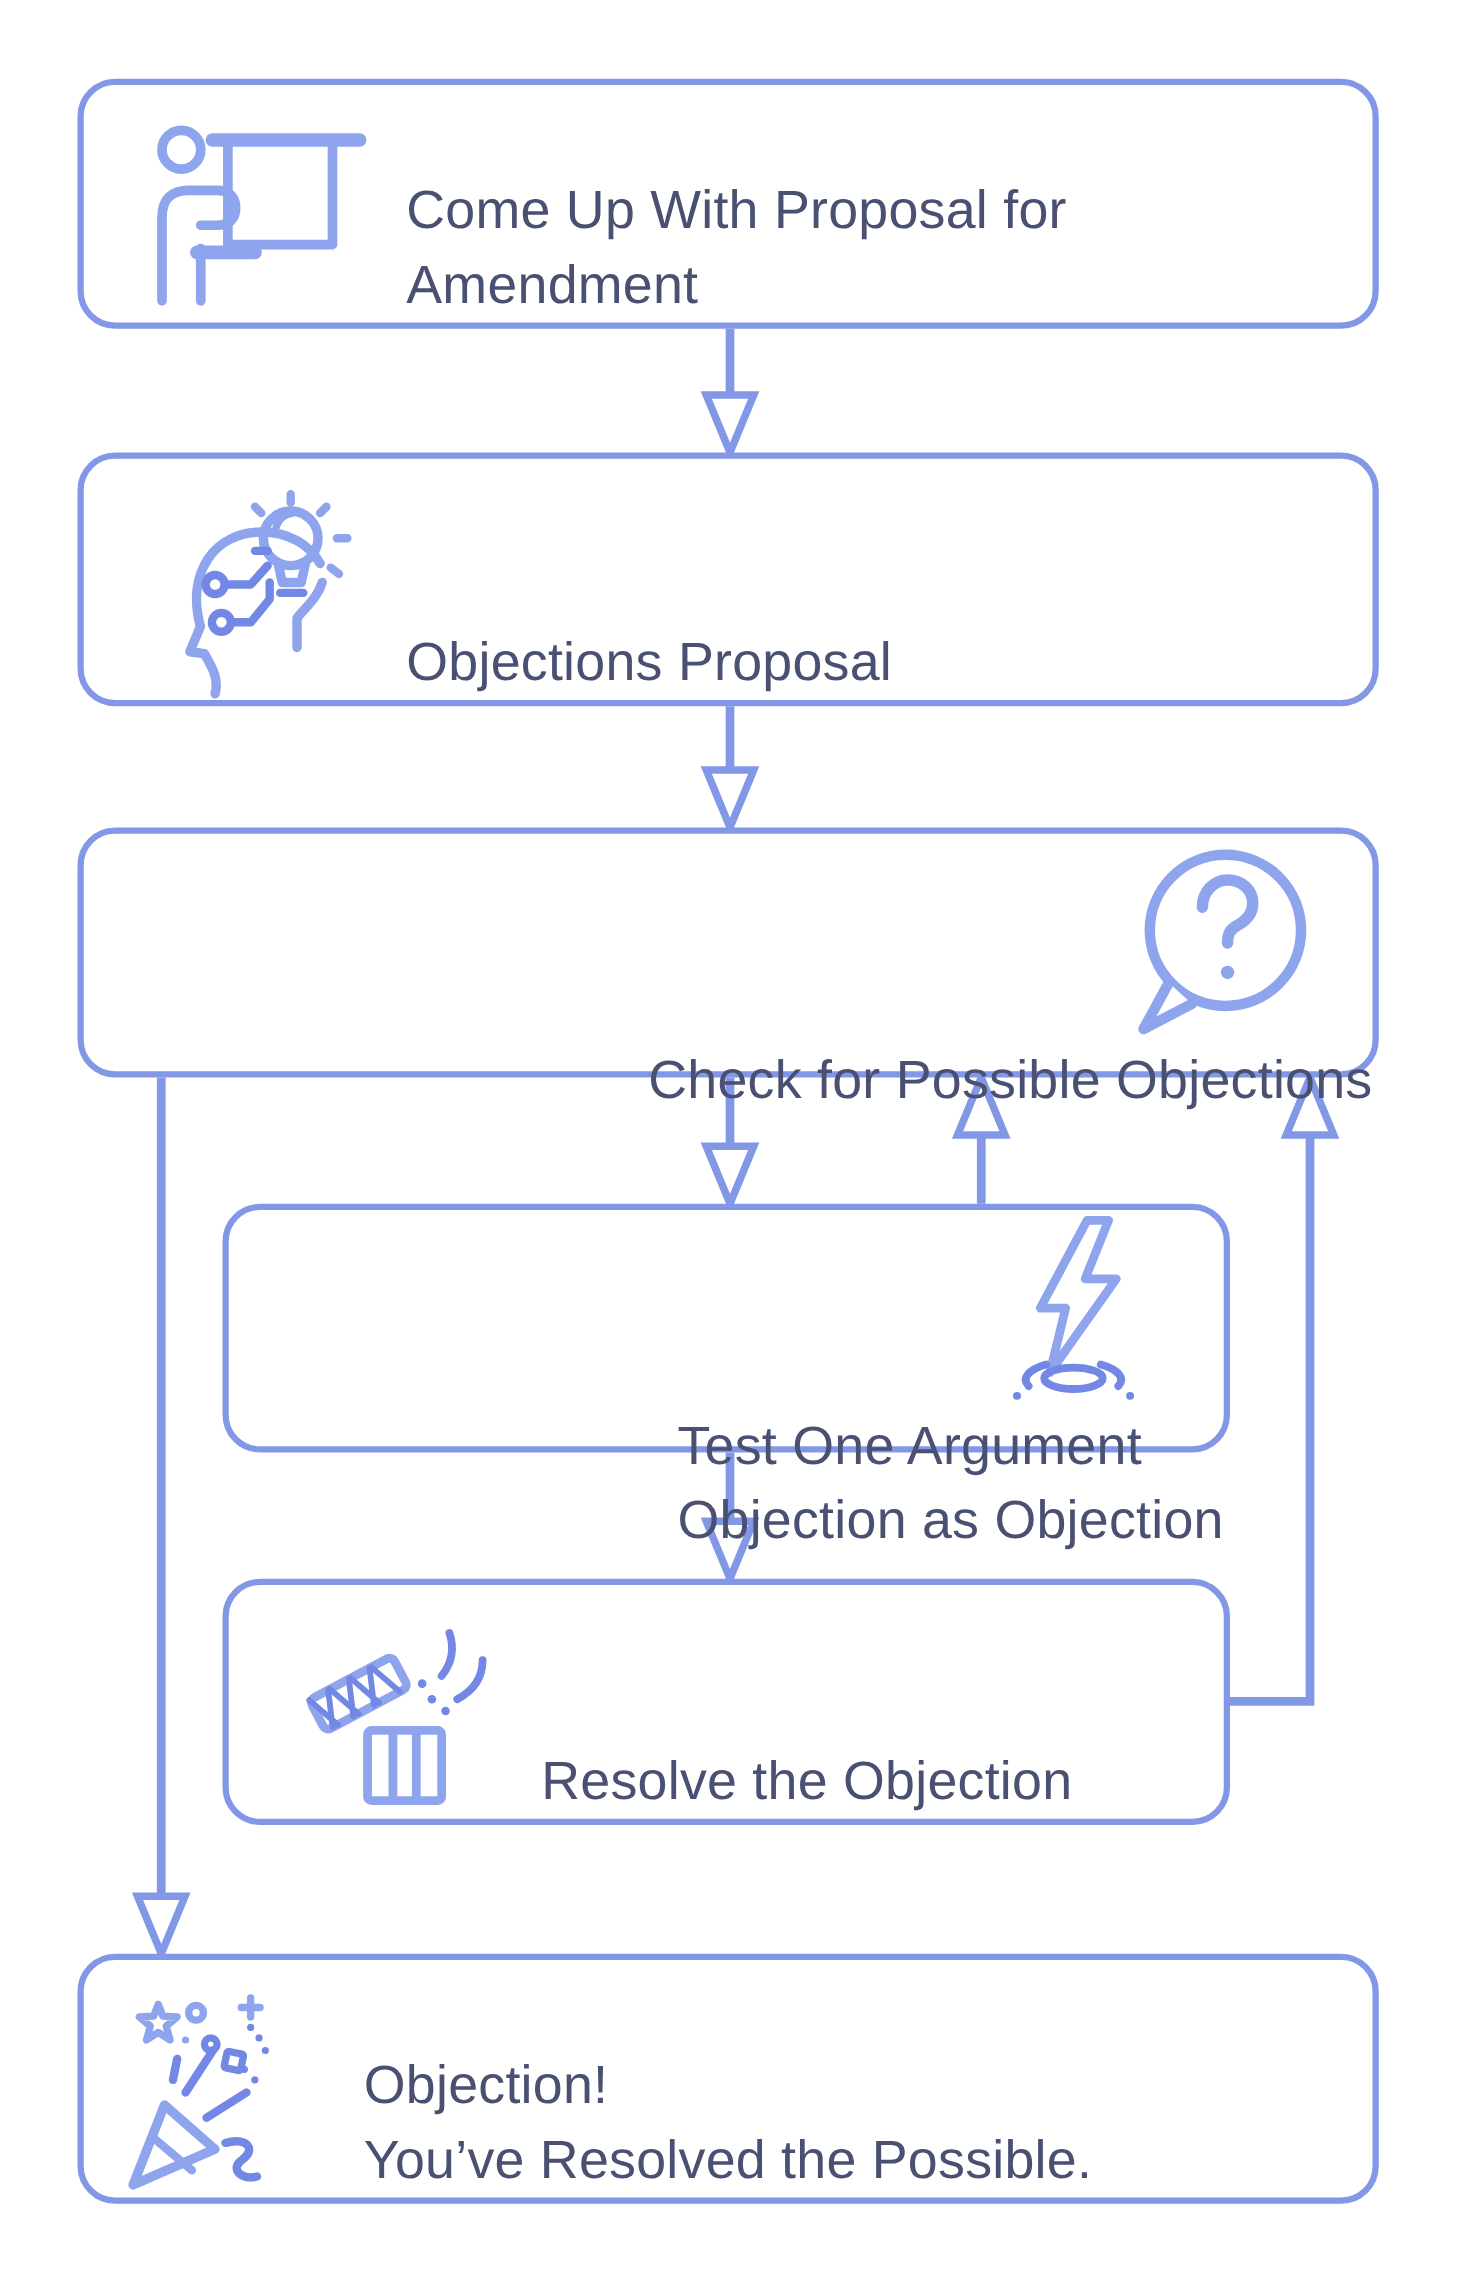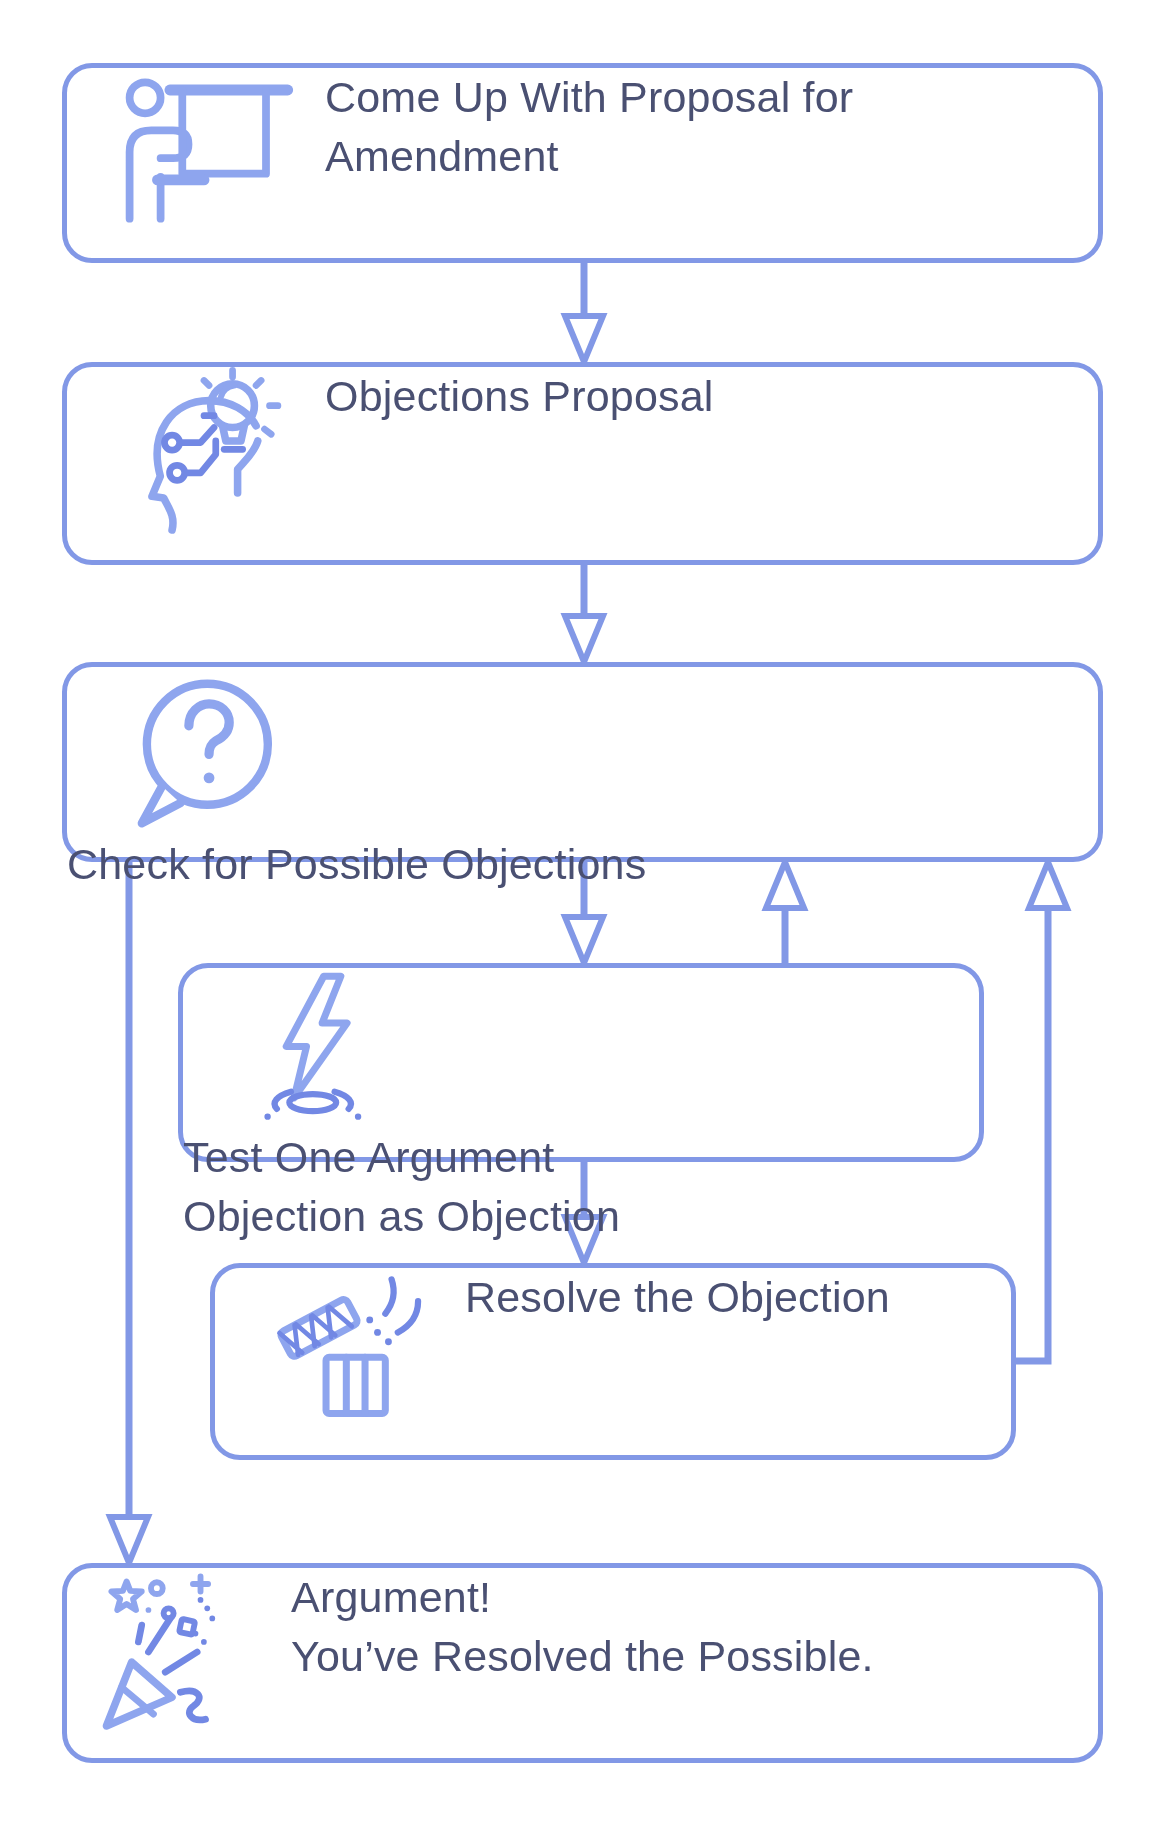--- a/index.html
+++ b/index.html
@@ -20,27 +20,27 @@
   .edges{position:absolute;left:0;top:0;width:1168px;height:1828px;pointer-events:none;}
   .edges .ln{fill:none;stroke:var(--accent);stroke-width:7;}
   .edges .hd{fill:#fff;stroke:var(--accent);stroke-width:6;stroke-linejoin:miter;}
   .box{
     position:absolute;
     box-sizing:border-box;
     border:5px solid var(--accent);
     border-radius:30px;
     background:#fff;
     display:flex;
-    align-items:flex-start;
+    align-items:flex-end;
   }
   .box1{left:62px;top:63px;width:1041px;height:200px;}
   .box2{left:62px;top:362px;width:1041px;height:203px;}
   .box3{left:62px;top:662px;width:1041px;height:200px;flex-direction:column;}
   .box4{left:178px;top:963px;width:806px;height:199px;flex-direction:column;}
-  .box5{left:178px;top:1263px;width:806px;height:197px;margin-left:32px;}
+  .box5{left:178px;top:1263px;width:806px;height:197px;}
   .box6{left:62px;top:1563px;width:1041px;height:200px;}
   .icon{flex:0 0 auto;display:flex;align-items:center;justify-content:center;}
   .wide .icon{width:186px;height:168px;margin-left:44px;margin-right:28px;}
   .narrow .icon{width:156px;height:160px;margin-left:58px;margin-right:36px;}
   .box6 .icon{margin-left:26px;margin-right:30px;width:168px;}
   .icon svg{width:100%;height:100%;}
   .label{
     color:var(--text);
     font-size:43px;
     line-height:1.38;
@@ -203,18 +203,18 @@
           <circle class="fd" cx="68" cy="24" r="1.7"></circle>
           <circle class="fd" cx="64" cy="19" r="1.7"></circle>
           <circle class="fd" cx="71" cy="30" r="1.7"></circle>
           <circle class="fd" cx="66" cy="44" r="1.7"></circle>
           <circle class="fd" cx="61" cy="39" r="1.7"></circle>
           <circle class="fl" cx="33" cy="25" r="1.7"></circle>
         </g>
       </svg>
     </span>
     <div class="label">
-      <div>Argument!</div>
+      <div>Objection!</div>
       <div>You’ve Resolved the Possible.</div>
     </div>
   </div>
 
 </div>
 
 </body></html>

